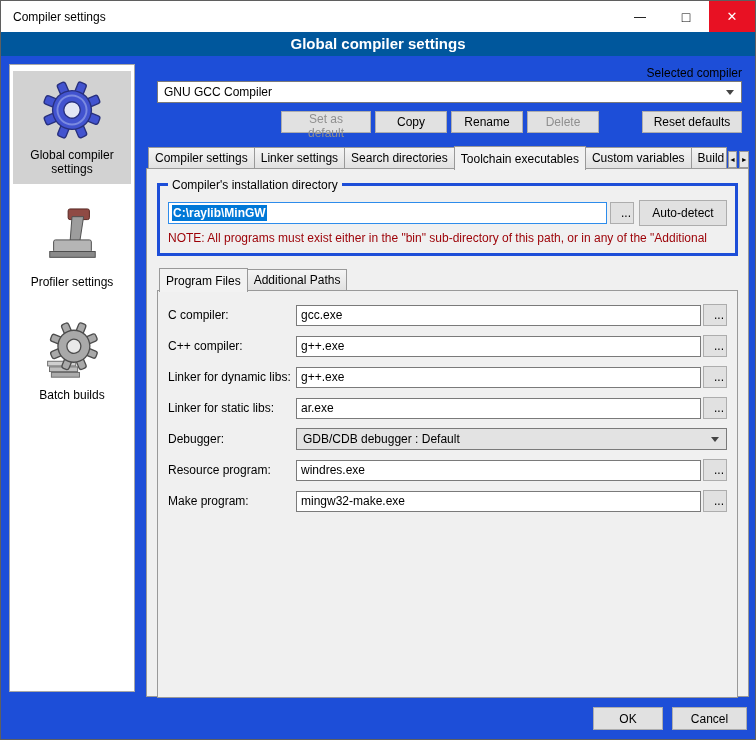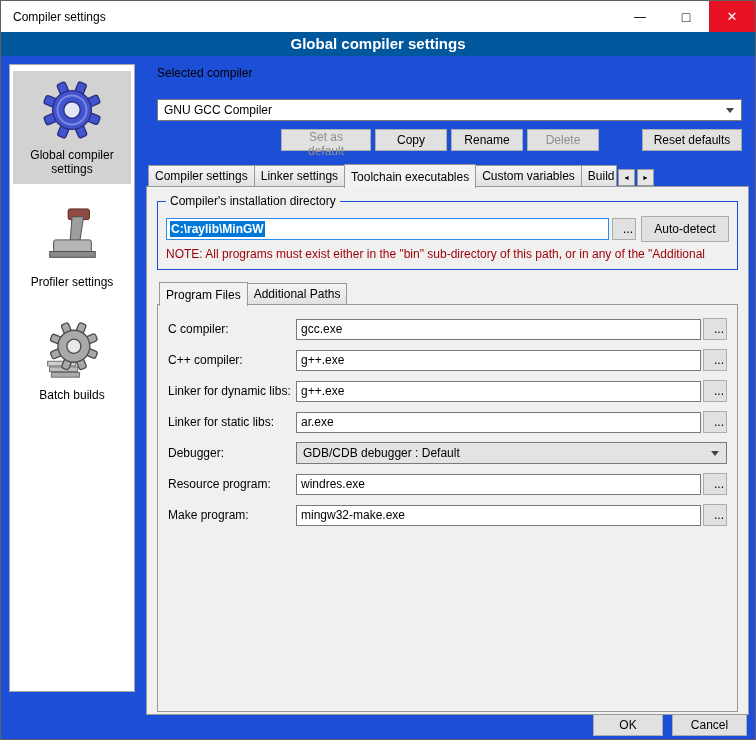--- a/index.html
+++ b/index.html
@@ -21,63 +21,63 @@
   
   .sidebar { position: absolute; left: 8px; top: 63px; width: 126px; height: 628px; background: #ffffff; border: 1px solid #a7a7a7; padding-top: 4px; }
   .side-item { margin: 2px 3px 14px; padding: 6px 2px 8px; text-align: center; cursor: default; }
   .side-item.selected { background: #d2d2d2; }
   .icon-wrap { height: 66px; display: flex; align-items: center; justify-content: center; }
   .side-label { margin-top: 5px; line-height: 14px; }
 
   
   .main { position: absolute; left: 145px; top: 63px; width: 603px; }
   .compiler-area { padding: 2px 7px 0 11px; }
-  .section-label { display: block; margin-bottom: 19px; }
+  .section-label { display: block; margin-bottom: 1px; text-align: right; }
   .combo { display: flex; align-items: center; height: 22px; background: #fff; border: 1px solid #7a7a7a; padding: 0 7px 0 6px; cursor: default; }
   .combo-arrow { width: 0; height: 0; border-left: 4px solid transparent; border-right: 4px solid transparent; border-top: 5px solid #444; margin-left: auto; }
   .btn { background: #e1e1e1; border: 1px solid #adadad; height: 22px; font-family: "Liberation Sans", sans-serif; font-size: 12px; padding: 0 10px; cursor: default; }
   .btn.disabled { color: #8f8f8f; }
   .button-row { display: flex; margin-top: 8px; padding: 0 7px 0 11px; }
   .button-row .btn { margin-right: 4px; }
   .btn-setdefault { margin-left: 124px; width: 90px; }
   .btn-copy, .btn-rename, .btn-delete { width: 72px; }
   .btn-reset { margin-left: auto; margin-right: 0 !important; width: 100px; }
 
   
   .tab-bar { display: flex; align-items: flex-end; margin-top: 13px; position: relative; z-index: 2; padding-left: 2px; }
   .tab { background: linear-gradient(#f5f5f5, #e1e1e1); border: 1px solid #999; margin-right: -1px; padding: 3px 6px; line-height: 14px; white-space: nowrap; cursor: default; }
   .tab.active { background: #f2f2f2; padding-top: 5px; padding-bottom: 4px; margin-bottom: -1px; border-bottom: none; }
   .tab.clip { max-width: 36px; overflow: hidden; }
   .tab-scroll { width: 17px; height: 17px; margin-left: 2px; margin-bottom: 1px; border: 1px solid #999; background: #e6e6e6; font-size: 7px; display: flex; align-items: center; justify-content: center; align-self: flex-end; cursor: default; }
   .tab-scroll:first-of-type { margin-left: auto; }
   .tab-panel { position: relative; z-index: 1; margin-top: -1px; border: 1px solid #999; background: #f0f0f0; height: 529px; }
 
   
-  .groupbox { position: relative; margin: 14px 10px 0; border: 1px solid #1d4ed8; padding: 14px 8px 8px; }
+  .groupbox { position: relative; margin: 14px 10px 0; border: 3px solid #1d4ed8; padding: 14px 8px 8px; }
   .groupbox-title { position: absolute; top: -8px; left: 8px; background: #f0f0f0; padding: 0 4px; }
   .dir-row { display: flex; align-items: center; }
   .dir-input { flex: 1; height: 22px; background: #fff; border: 1px solid #2d8ceb; display: flex; align-items: center; padding: 0 3px; overflow: hidden; white-space: nowrap; font-weight: bold; }
   .dir-input .sel { background: #0078d7; color: #fff; padding: 1px 1px; }
   .small-btn { width: 24px; height: 22px; margin-left: 3px; }
   .autodetect-btn { width: 88px; height: 26px; margin-left: 5px; }
   .note { margin-top: 5px; color: #9c0006; white-space: nowrap; overflow: hidden; }
 
   
   .subtab-wrap { margin: 12px 10px 0; }
   .sub-panel { position: relative; z-index: 1; margin-top: -1px; border: 1px solid #999; background: #f0f0f0; height: 408px; padding: 13px 10px; }
 
   
   .form-row { display: flex; align-items: center; margin-bottom: 9px; }
   .field-label { width: 128px; flex: 0 0 128px; }
   .text-input { flex: 1; height: 21px; border: 1px solid #7a7a7a; background: #fff; padding: 0 4px; font-family: "Liberation Sans", sans-serif; font-size: 12px; }
   .browse-btn { width: 24px; height: 22px; margin-left: 2px; flex: 0 0 24px; }
   .combo.gray { flex: 1; background: #e3e3e3; height: 22px; }
 
   
-  .footer { position: absolute; bottom: 3px; right: 8px; display: flex; gap: 9px; }
+  .footer { position: absolute; bottom: 9px; right: 8px; display: flex; gap: 9px; }
   .footer .btn { height: 23px; min-width: 70px; }
   .footer .btn-cancel { min-width: 75px; }
 </style>
 </head>
 <body>
 
 <div class="window">
 
   <div class="titlebar">
     <span class="title">Compiler settings</span>
@@ -160,20 +160,21 @@
       <button class="btn btn-setdefault disabled">Set as default</button>
       <button class="btn btn-copy">Copy</button>
       <button class="btn btn-rename">Rename</button>
       <button class="btn btn-delete disabled">Delete</button>
       <button class="btn btn-reset">Reset defaults</button>
     </div>
 
     <div class="tab-bar">
       <div class="tab">Compiler settings</div>
       <div class="tab">Linker settings</div>
+      <div class="tab">Search directories</div>
       <div class="tab active">Toolchain executables</div>
       <div class="tab">Custom variables</div>
       <div class="tab clip">Build options</div>
       <div class="tab-scroll">◄</div>
       <div class="tab-scroll">►</div>
     </div>
 
     <div class="tab-panel">
 
       <div class="groupbox">

